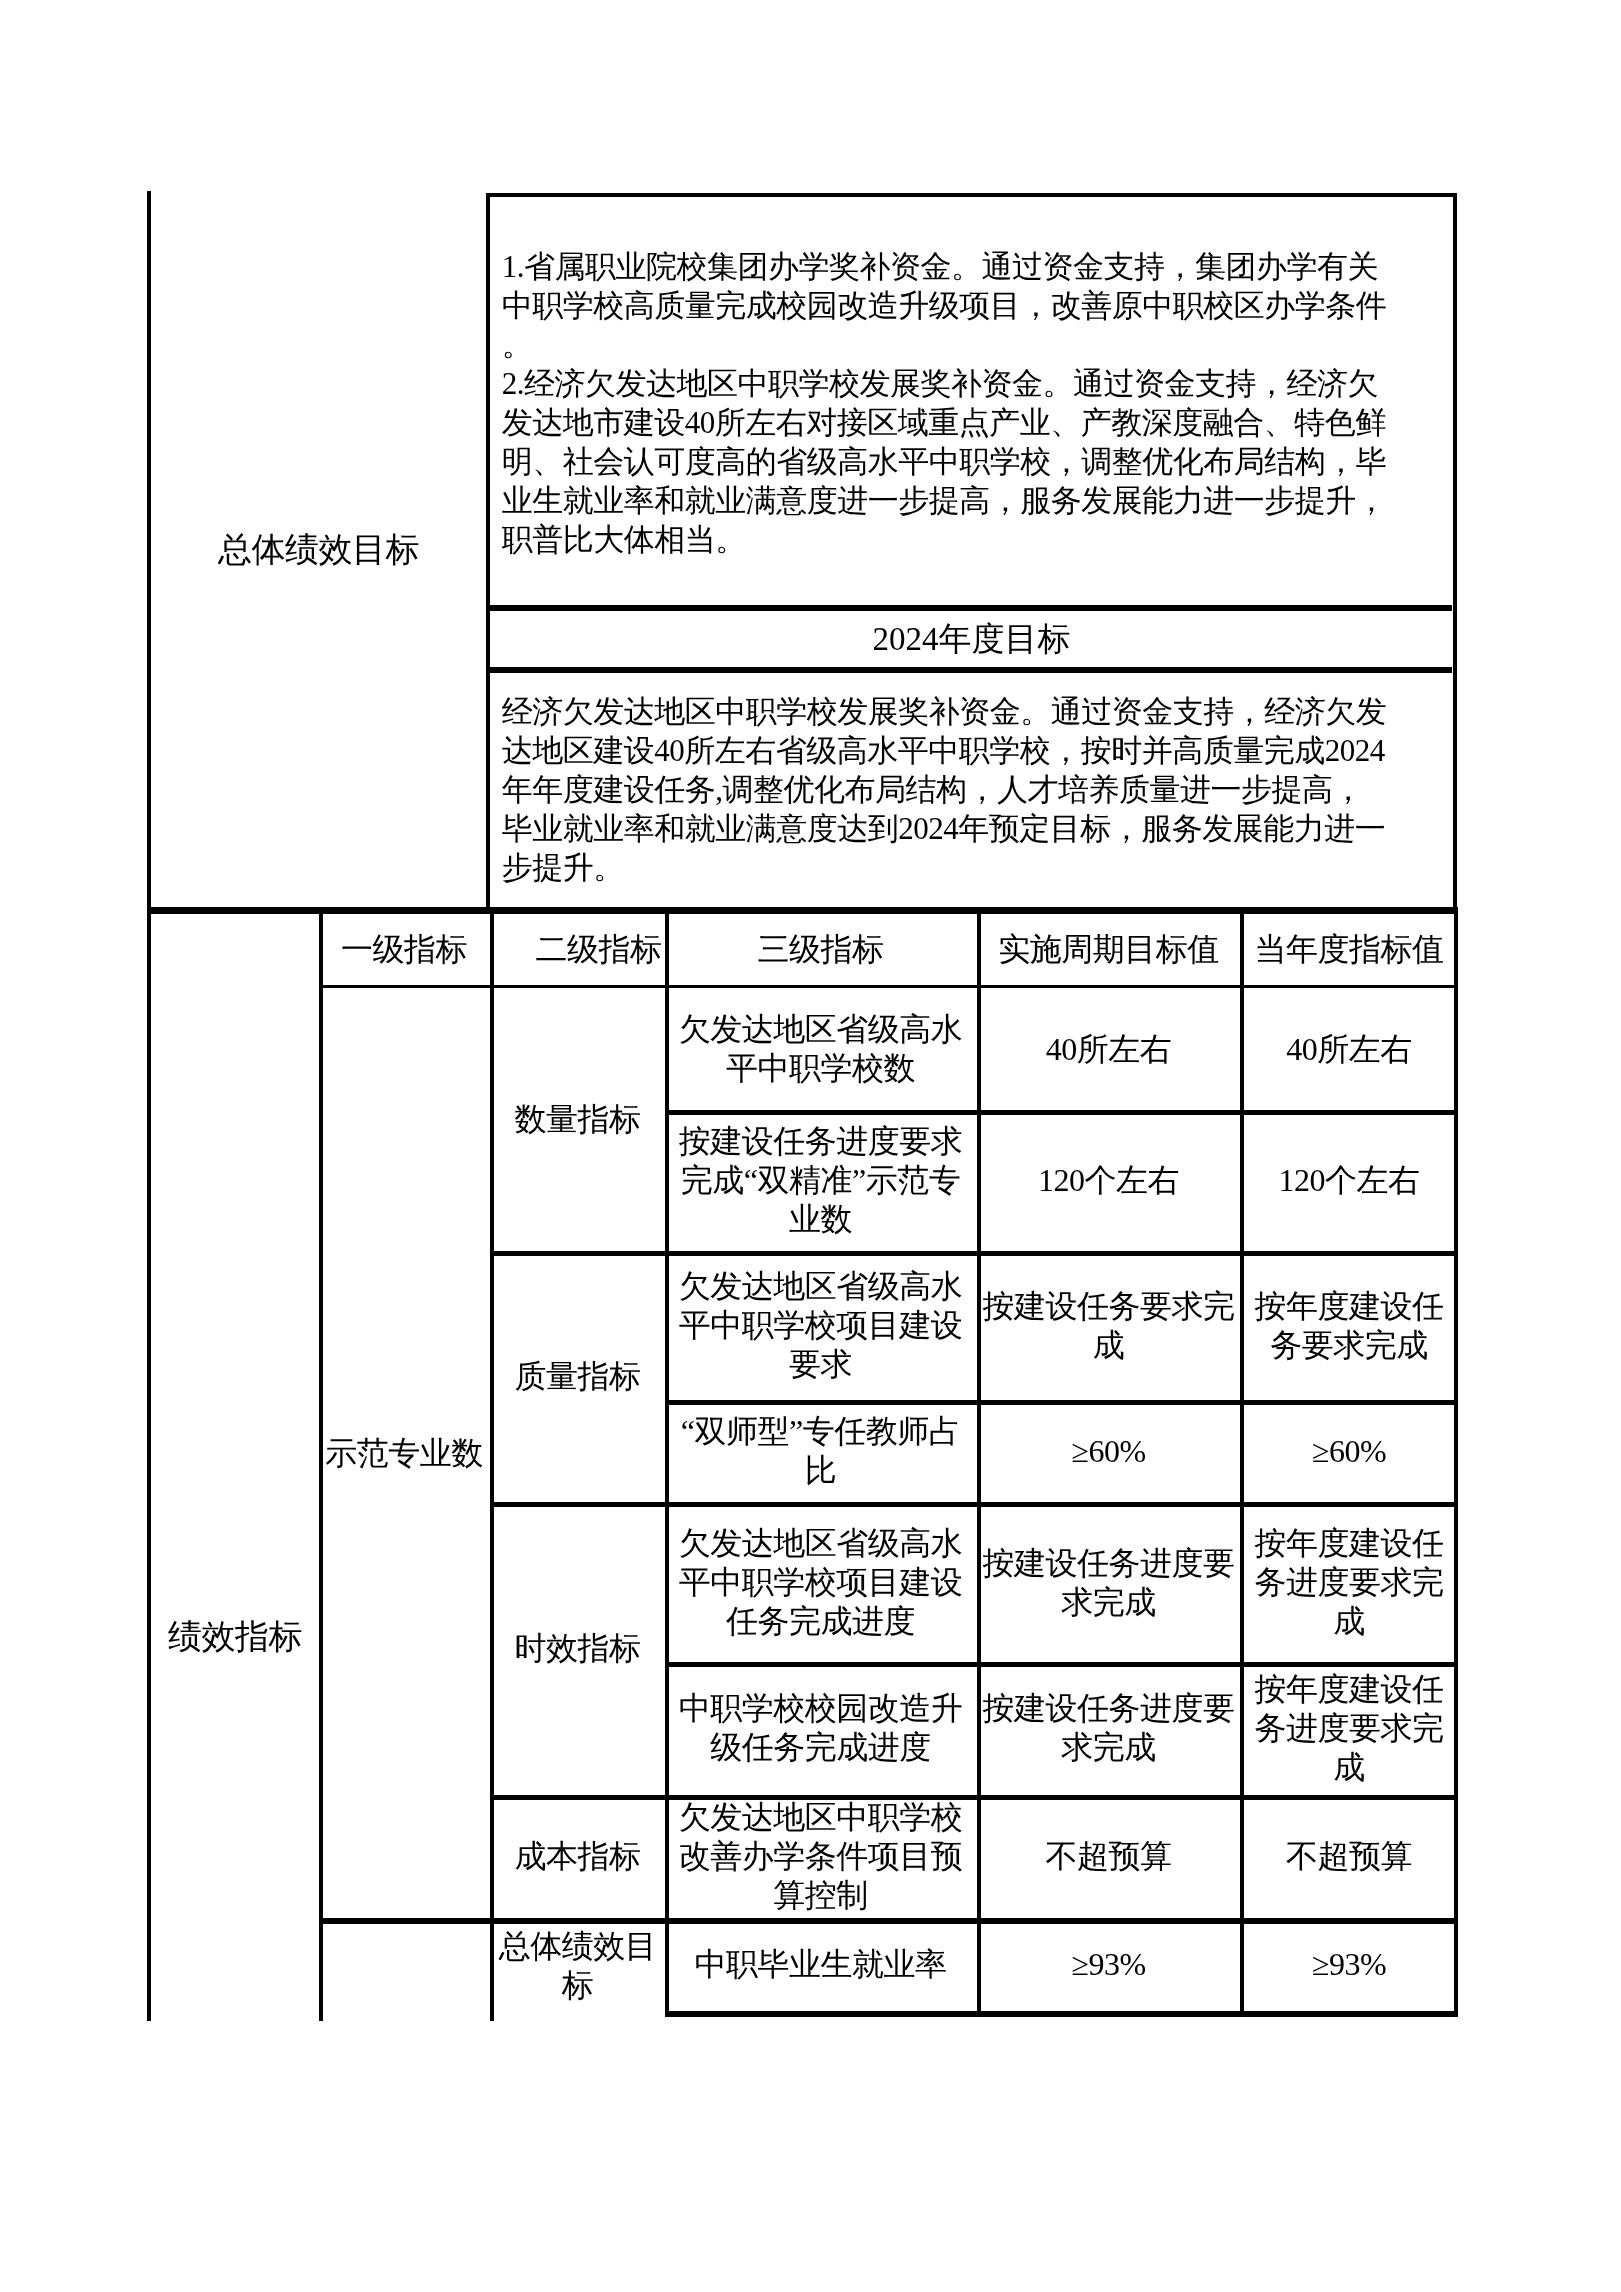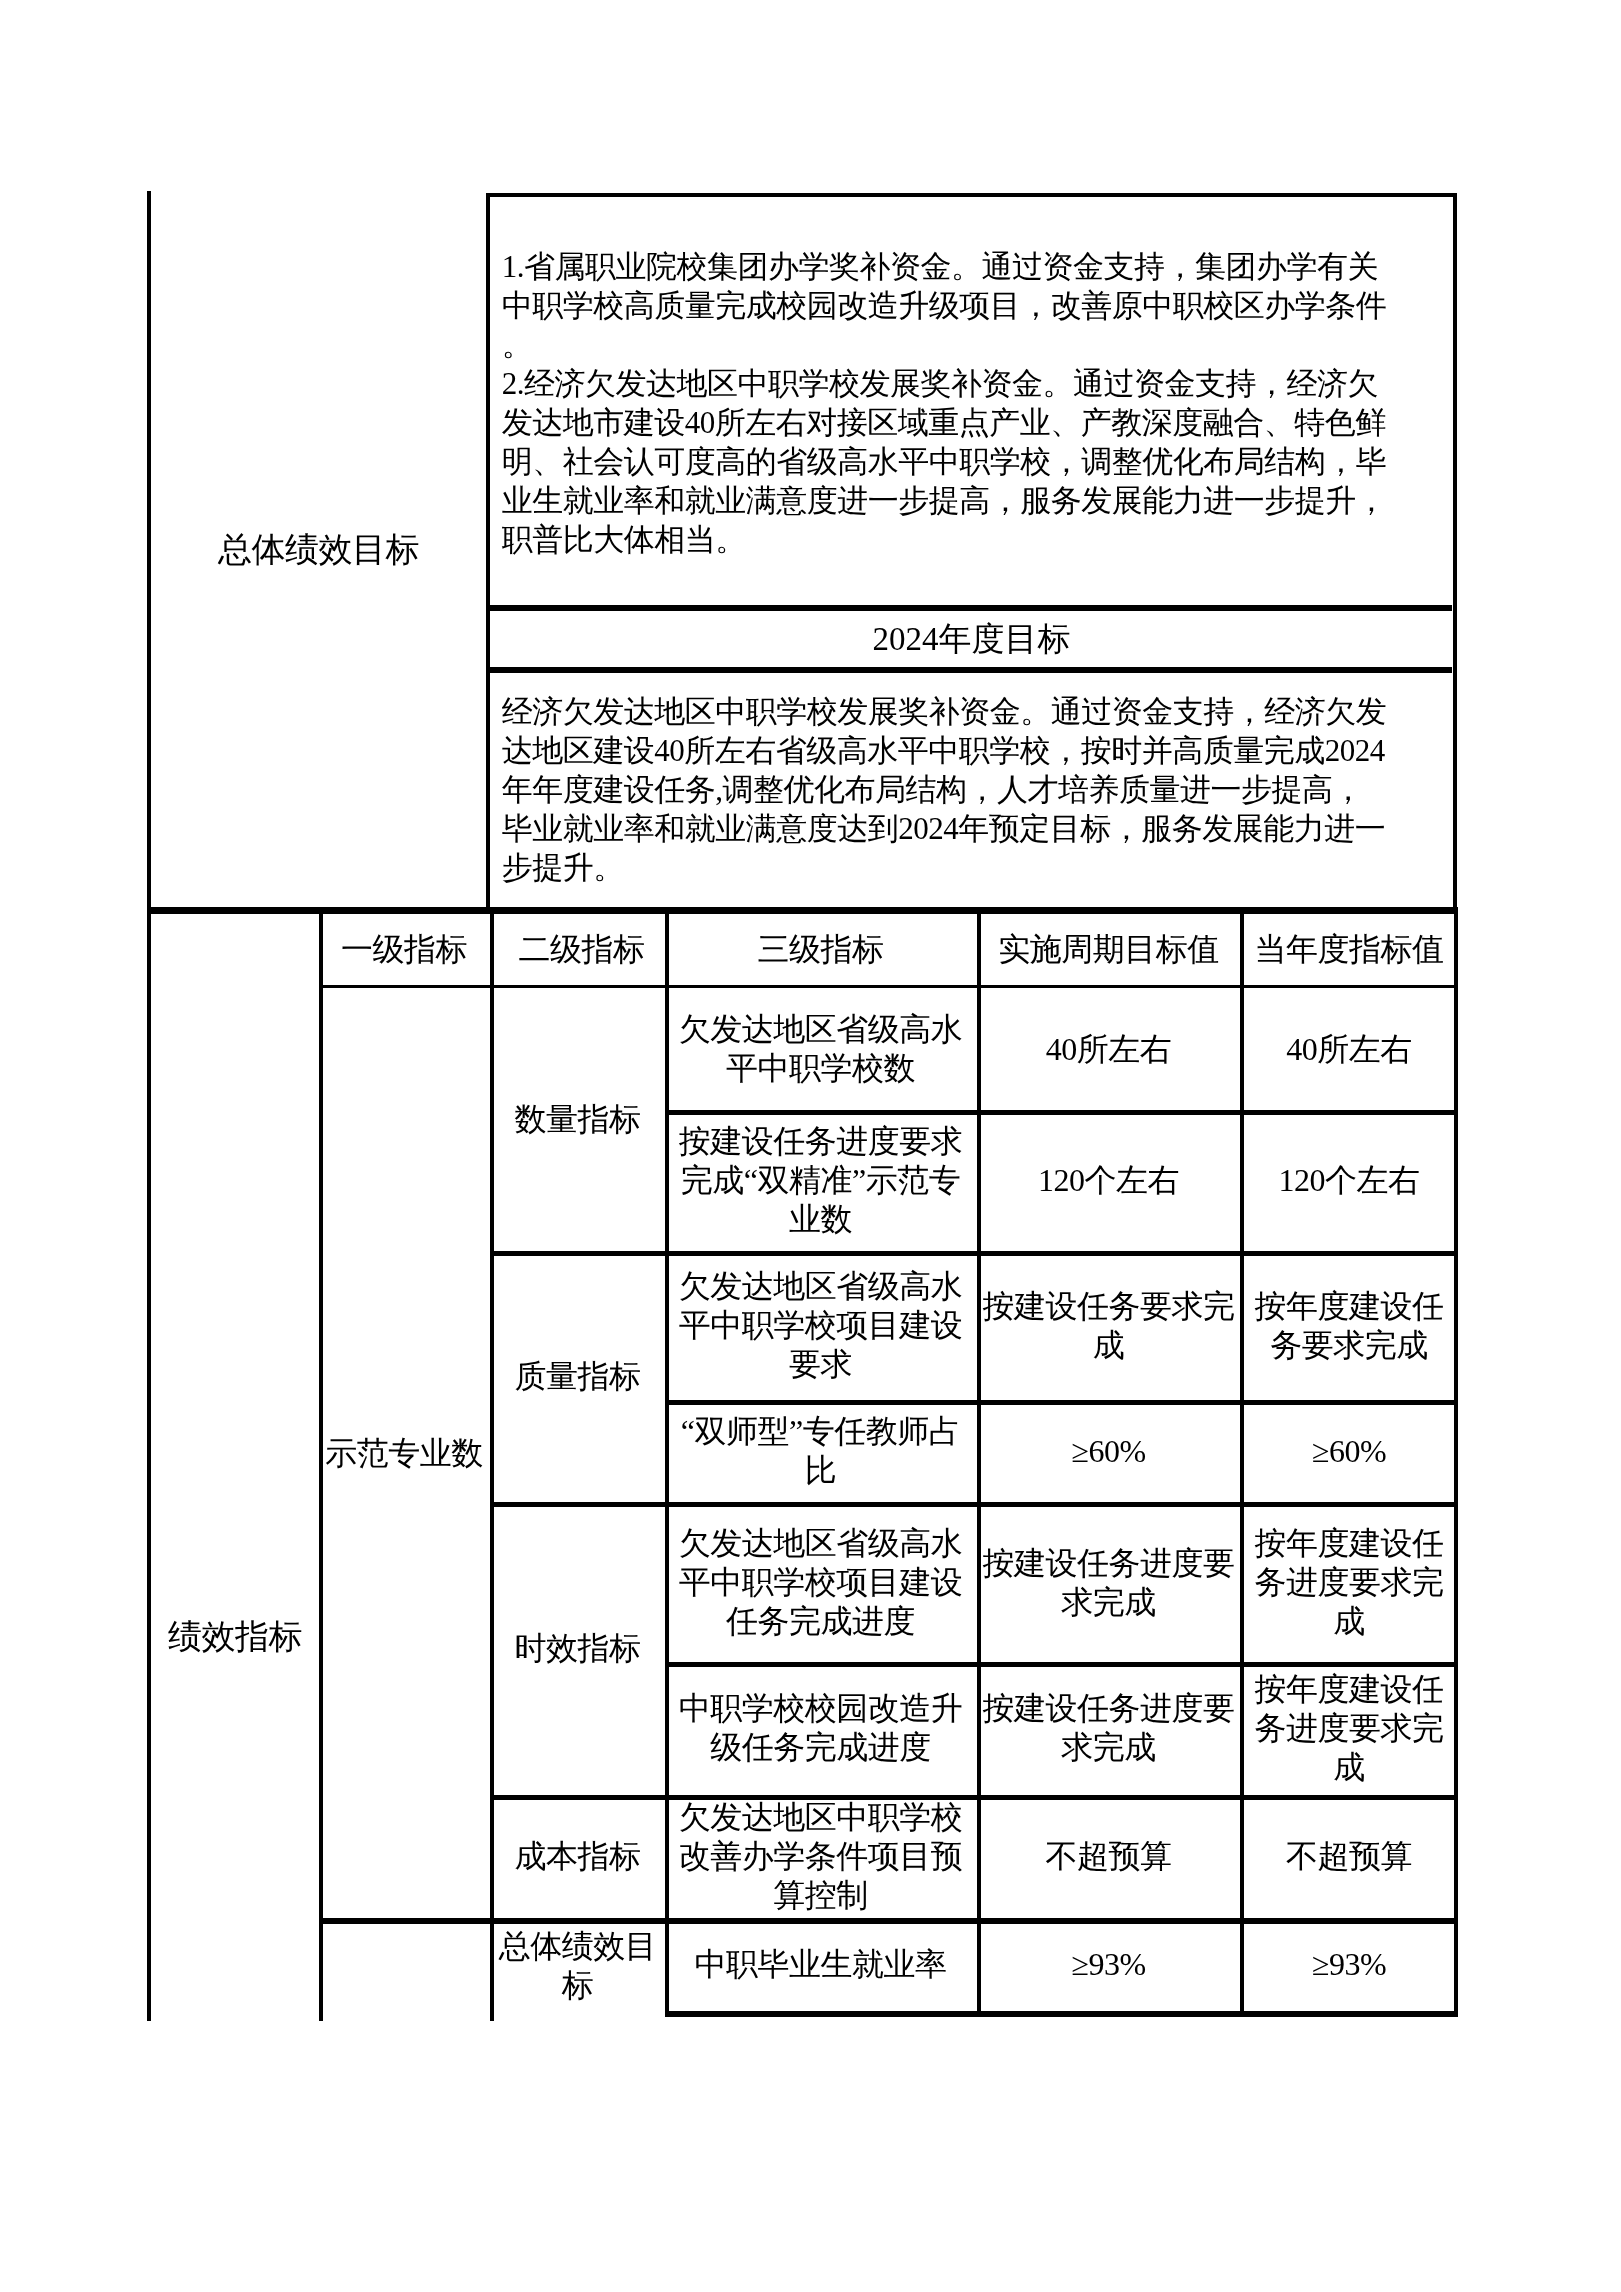--- a/index.html
+++ b/index.html
@@ -86,21 +86,21 @@
 
   <div class="vl" style="left:147px;top:191px;width:3.9px;height:1830px;"></div>
   <div class="vl" style="left:319px;top:913px;width:3.9px;height:1108px;"></div>
   <div class="vl" style="left:490px;top:913px;width:3.9px;height:1108px;"></div>
   <div class="vl" style="left:665px;top:913px;width:3.9px;height:1104px;"></div>
   <div class="vl" style="left:977px;top:913px;width:3.9px;height:1098px;"></div>
   <div class="vl" style="left:1240px;top:913px;width:3.9px;height:1098px;"></div>
   <div class="vl" style="left:1454px;top:907px;width:3.9px;height:1105px;"></div>
 
   <div class="cell" style="left:322px;top:913px;width:164px;height:72px;">一级指标</div>
-  <div class="cell" style="left:498px;top:913px;width:167px;height:72px;">二级指标</div>
+  <div class="cell" style="left:515px;top:913px;width:167px;height:72px;">二级指标</div>
   <div class="cell" style="left:668px;top:913px;width:305px;height:72px;">三级指标</div>
   <div class="cell" style="left:981px;top:913px;width:255px;height:72px;">实施周期目标值</div>
   <div class="cell" style="left:1244px;top:913px;width:210px;height:72px;">当年度指标值</div>
 
   <div class="cell" style="left:151px;top:1612px;width:168px;height:49px;font-size:34px;">绩效指标</div>
   <div class="cell" style="left:322px;top:988px;width:164px;height:930px;">示范专业数</div>
   <div class="cell" style="left:494px;top:988px;width:167px;height:263px;">数量指标</div>
   <div class="cell" style="left:494px;top:1251px;width:167px;height:251px;">质量指标</div>
   <div class="cell" style="left:494px;top:1502px;width:167px;height:293px;">时效指标</div>
   <div class="cell" style="left:494px;top:1795px;width:167px;height:123px;">成本指标</div>

